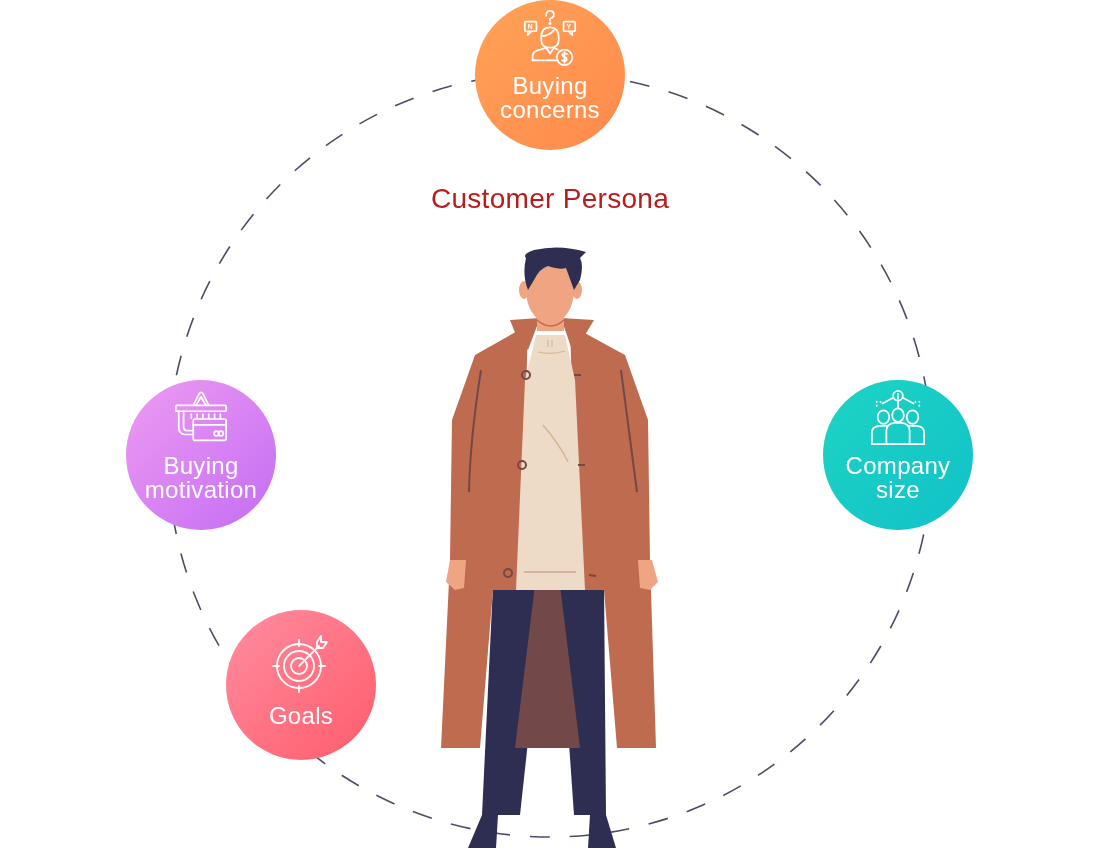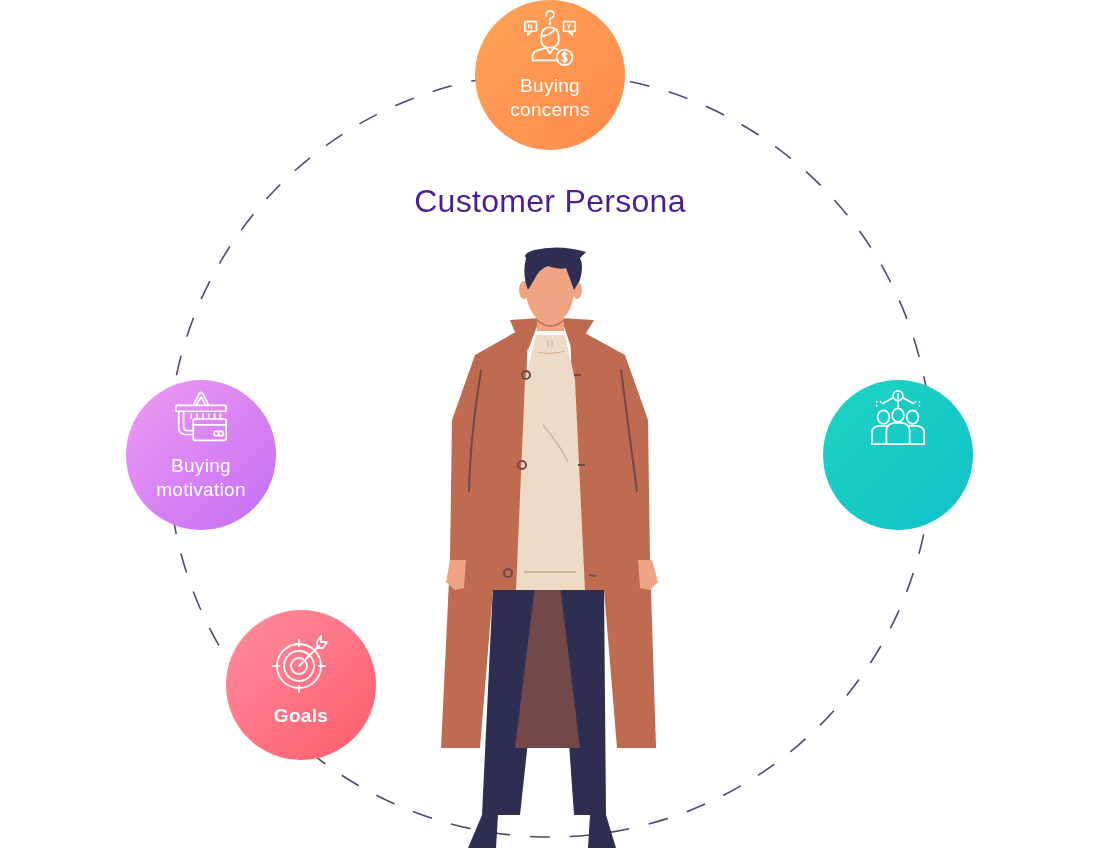--- a/index.html
+++ b/index.html
@@ -1,37 +1,37 @@
 <!DOCTYPE html>
 <html><head>
 <meta charset="utf-8">
 <style>
   html, body { margin: 0; padding: 0; background: #ffffff; }
   body { width: 1100px; height: 850px; position: relative; overflow: hidden;
          font-family: "Liberation Sans", "DejaVu Sans", sans-serif; }
   .stage { position: absolute; left: 0; top: 0; width: 1100px; height: 850px; }
   svg.layer { position: absolute; left: 0; top: 0; }
   .title { position: absolute; left: 350px; top: 183px; width: 400px; text-align: center;
-           font-size: 32px; color: #4c1d95; letter-spacing: 0.3px; }
+           font-size: 28px; color: #b91c1c; letter-spacing: 0.3px; }
   .node { position: absolute; width: 150px; height: 150px; border-radius: 50%;
           display: flex; flex-direction: column; align-items: center; justify-content: flex-start;
           box-sizing: border-box; cursor: pointer; }
   .node .icon { width: 64px; height: 64px; margin-top: 22px; }
-  .node .label { color: #ffffff; font-size: 19px; line-height: 24px; text-align: center;
+  .node .label { color: #ffffff; font-size: 24px; line-height: 24px; text-align: center;
                  letter-spacing: 0.3px; }
   .node.two-line .icon { margin-top: 8px; width: 62px; height: 62px; }
   .node.single .label { margin-top: 8px; }
   .node.two-line .label { margin-top: 4px; }
 
   #n-concerns { left: 475px; top: 0px; background: linear-gradient(135deg, #ffa257 0%, #ff8a4c 100%); }
   #n-role     { left: 196px; top: 150px; background: linear-gradient(135deg, #13c9fd 0%, #46a3fe 100%); }
   #n-chal     { left: 753px; top: 150px; background: linear-gradient(135deg, #aa88fb 0%, #7a5cf6 100%); }
   #n-motiv    { left: 126px; top: 380px; background: linear-gradient(135deg, #ee9bf2 0%, #c36df4 100%); }
   #n-size     { left: 823px; top: 380px; background: linear-gradient(135deg, #1dd4c3 0%, #12c1c9 100%); }
-  #n-goals    { left: 226px; top: 610px; background: linear-gradient(135deg, #ff8da0 0%, #ff5c6b 100%); font-weight: bold; }
+  #n-goals    { left: 226px; top: 610px; background: linear-gradient(135deg, #ff8da0 0%, #ff5c6b 100%); }
   #n-industry { left: 723px; top: 610px; background: linear-gradient(135deg, #deaa6b 0%, #b9834e 100%); }
 </style>
 </head>
 <body>
 
 <div class="stage">
 
   <svg class="layer" width="1100" height="850">
     <circle cx="550" cy="455" r="382" fill="none" stroke="#4a4c6a" stroke-width="1.6" stroke-dasharray="20 20"></circle>
   </svg>
@@ -132,20 +132,24 @@
       <path d="M27 10 L16 16 M37 10 L48 16 M32 13 L32 20"></path>
       <path d="M10 14 L10 14.5 M14 14 L14 14.5 M50 14 L50 14.5 M54 14 L54 14.5 M10 18 L10 18.5 M54 18 L54 18.5"></path>
       <ellipse cx="17" cy="30" rx="6" ry="7"></ellipse>
       <ellipse cx="32" cy="28" rx="6" ry="7"></ellipse>
       <ellipse cx="47" cy="30" rx="6" ry="7"></ellipse>
       <path d="M5 58 L5 46 Q5 40 12 39 L22 39"></path>
       <path d="M20 58 L20 44 Q20 37 28 36 L36 36 Q44 37 44 44 L44 58"></path>
       <path d="M42 39 L52 39 Q59 40 59 46 L59 58"></path>
       <path d="M5 58 L59 58"></path>
     </svg>
+    <div class="label">
+      <div>Company</div>
+      <div>size</div>
+    </div>
   </div>
 
   <div class="node single" id="n-goals">
     <svg class="icon" viewBox="0 0 64 64" fill="none" stroke="#fff" stroke-width="1.8" stroke-linecap="round" stroke-linejoin="round">
       <circle cx="30" cy="34" r="22"></circle>
       <circle cx="30" cy="34" r="15"></circle>
       <circle cx="30" cy="34" r="8"></circle>
       <path d="M30 8 L30 14 M30 54 L30 60 M4 34 L10 34 M50 34 L56 34"></path>
       <path d="M30 34 L50 14"></path>
       <path d="M48 10 L48 16 L54 16 L58 10 L52 10 L52 4 Z"></path>

